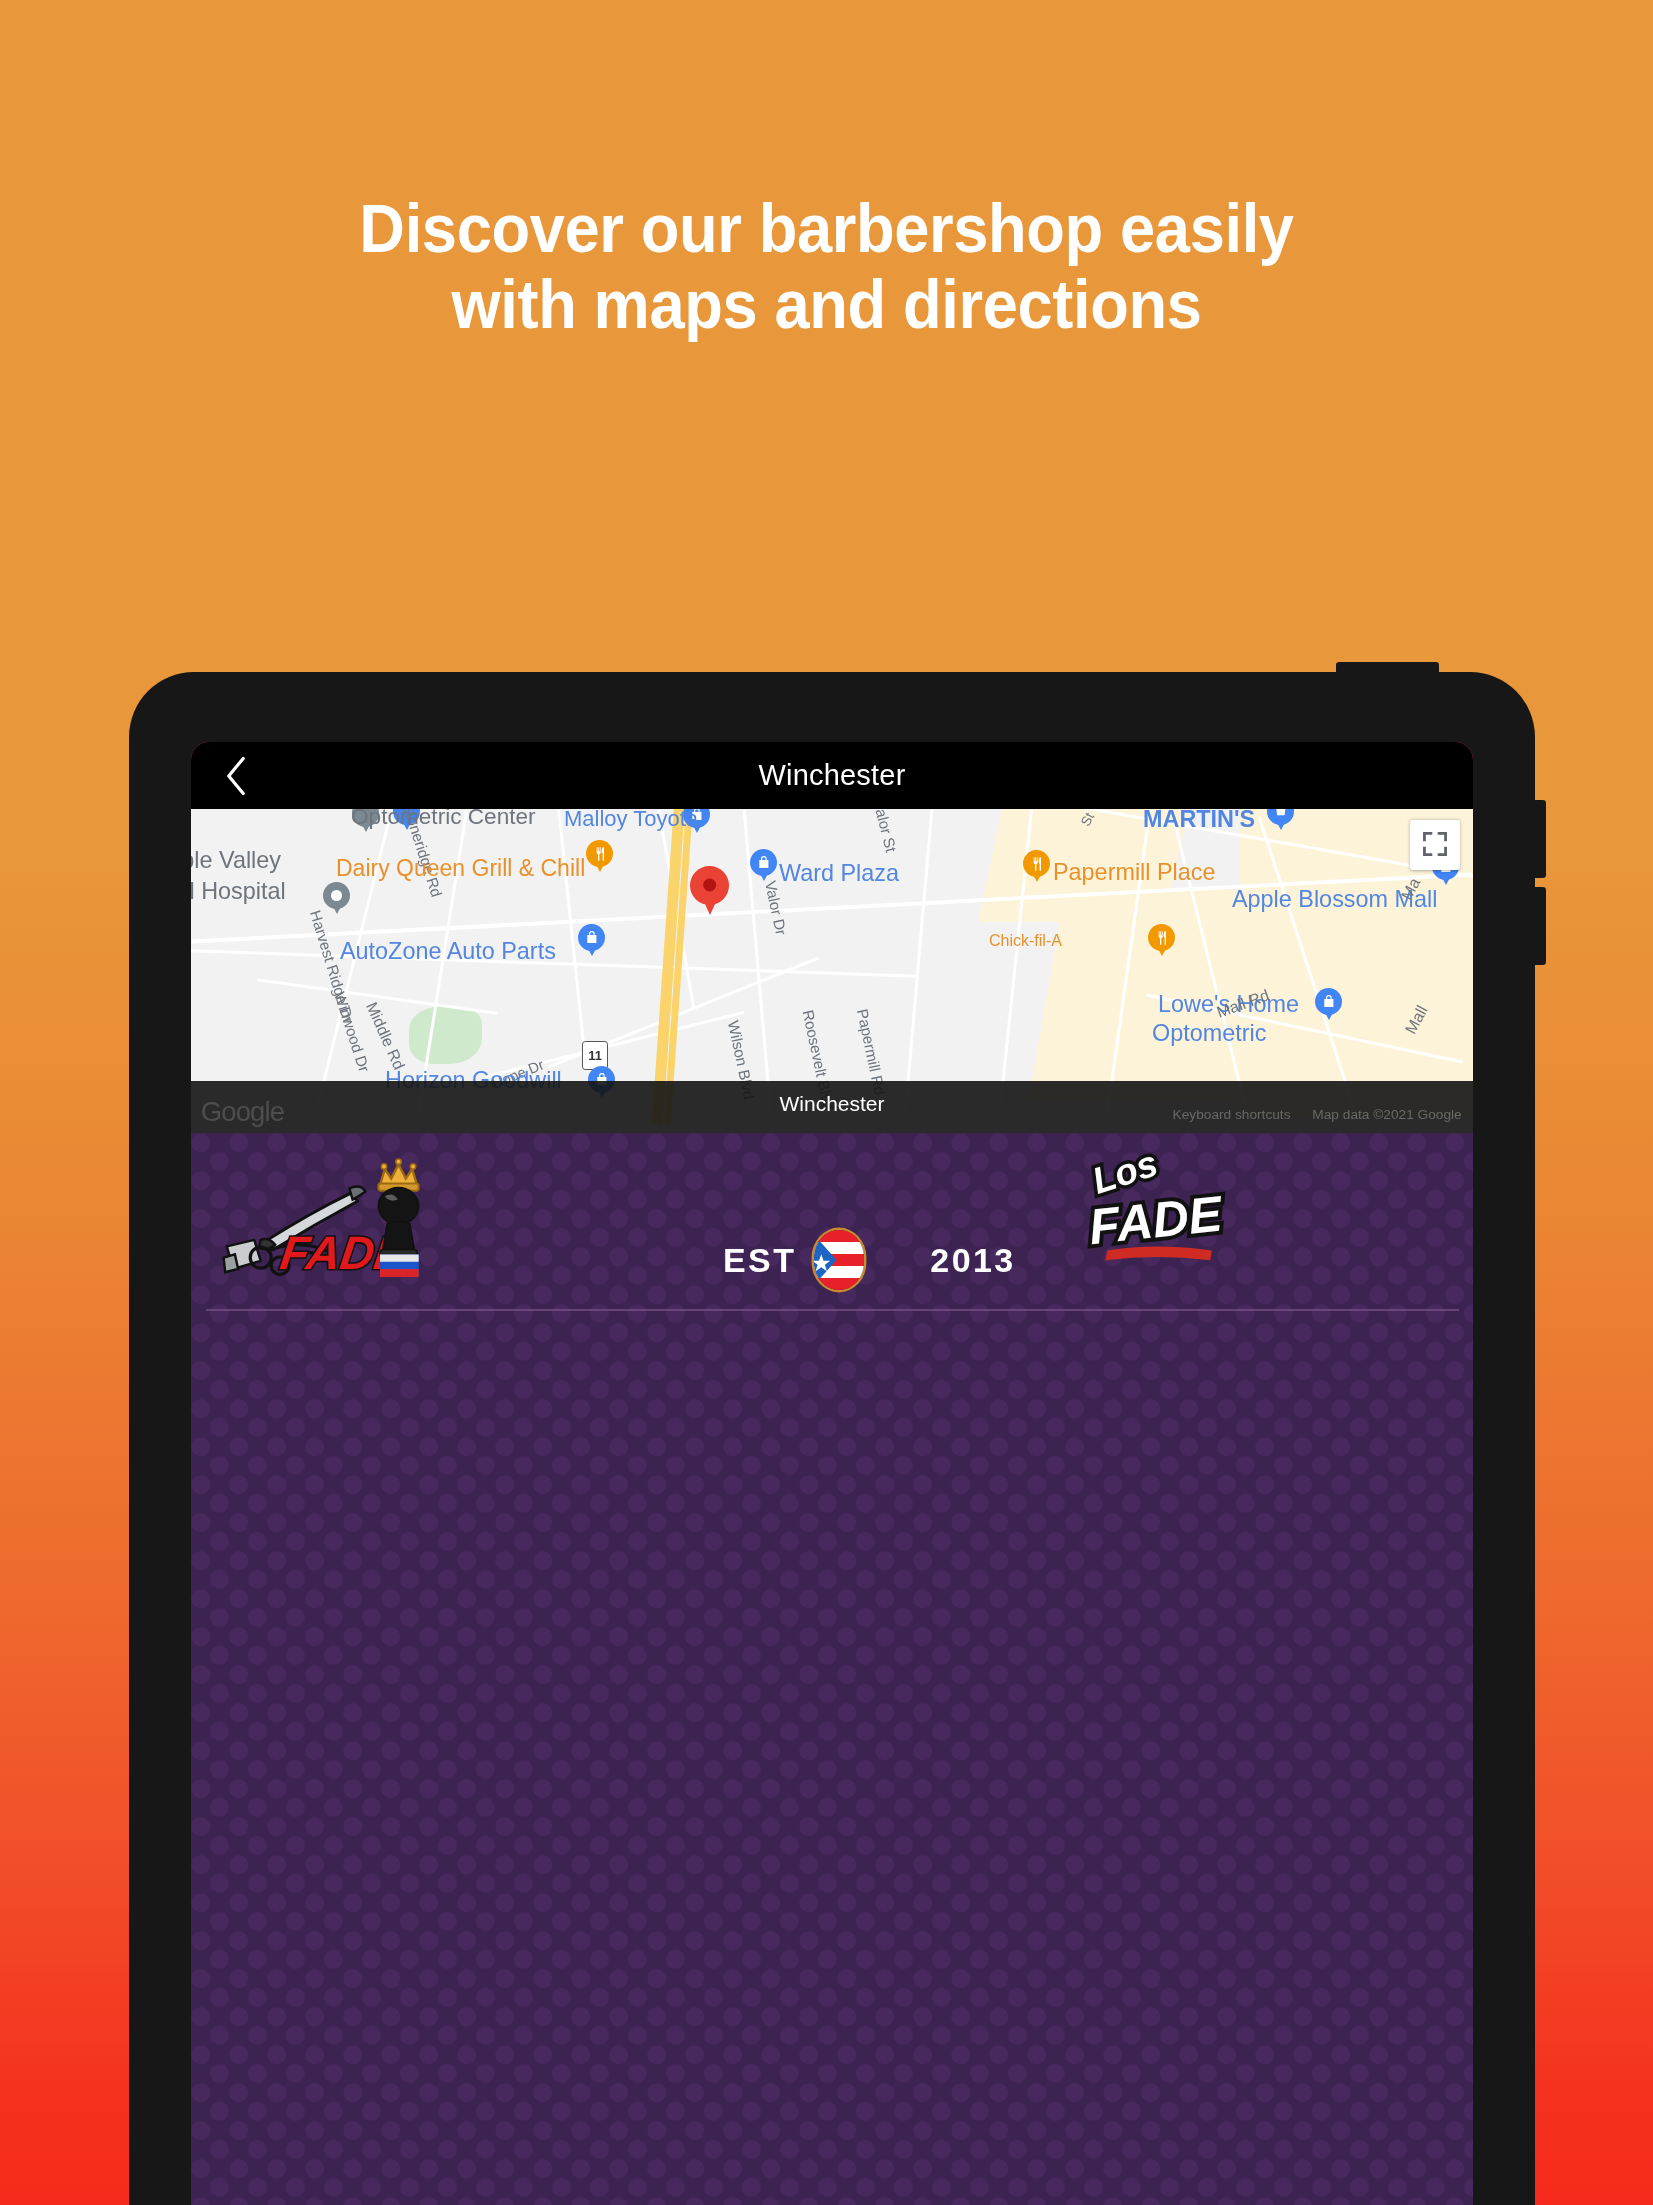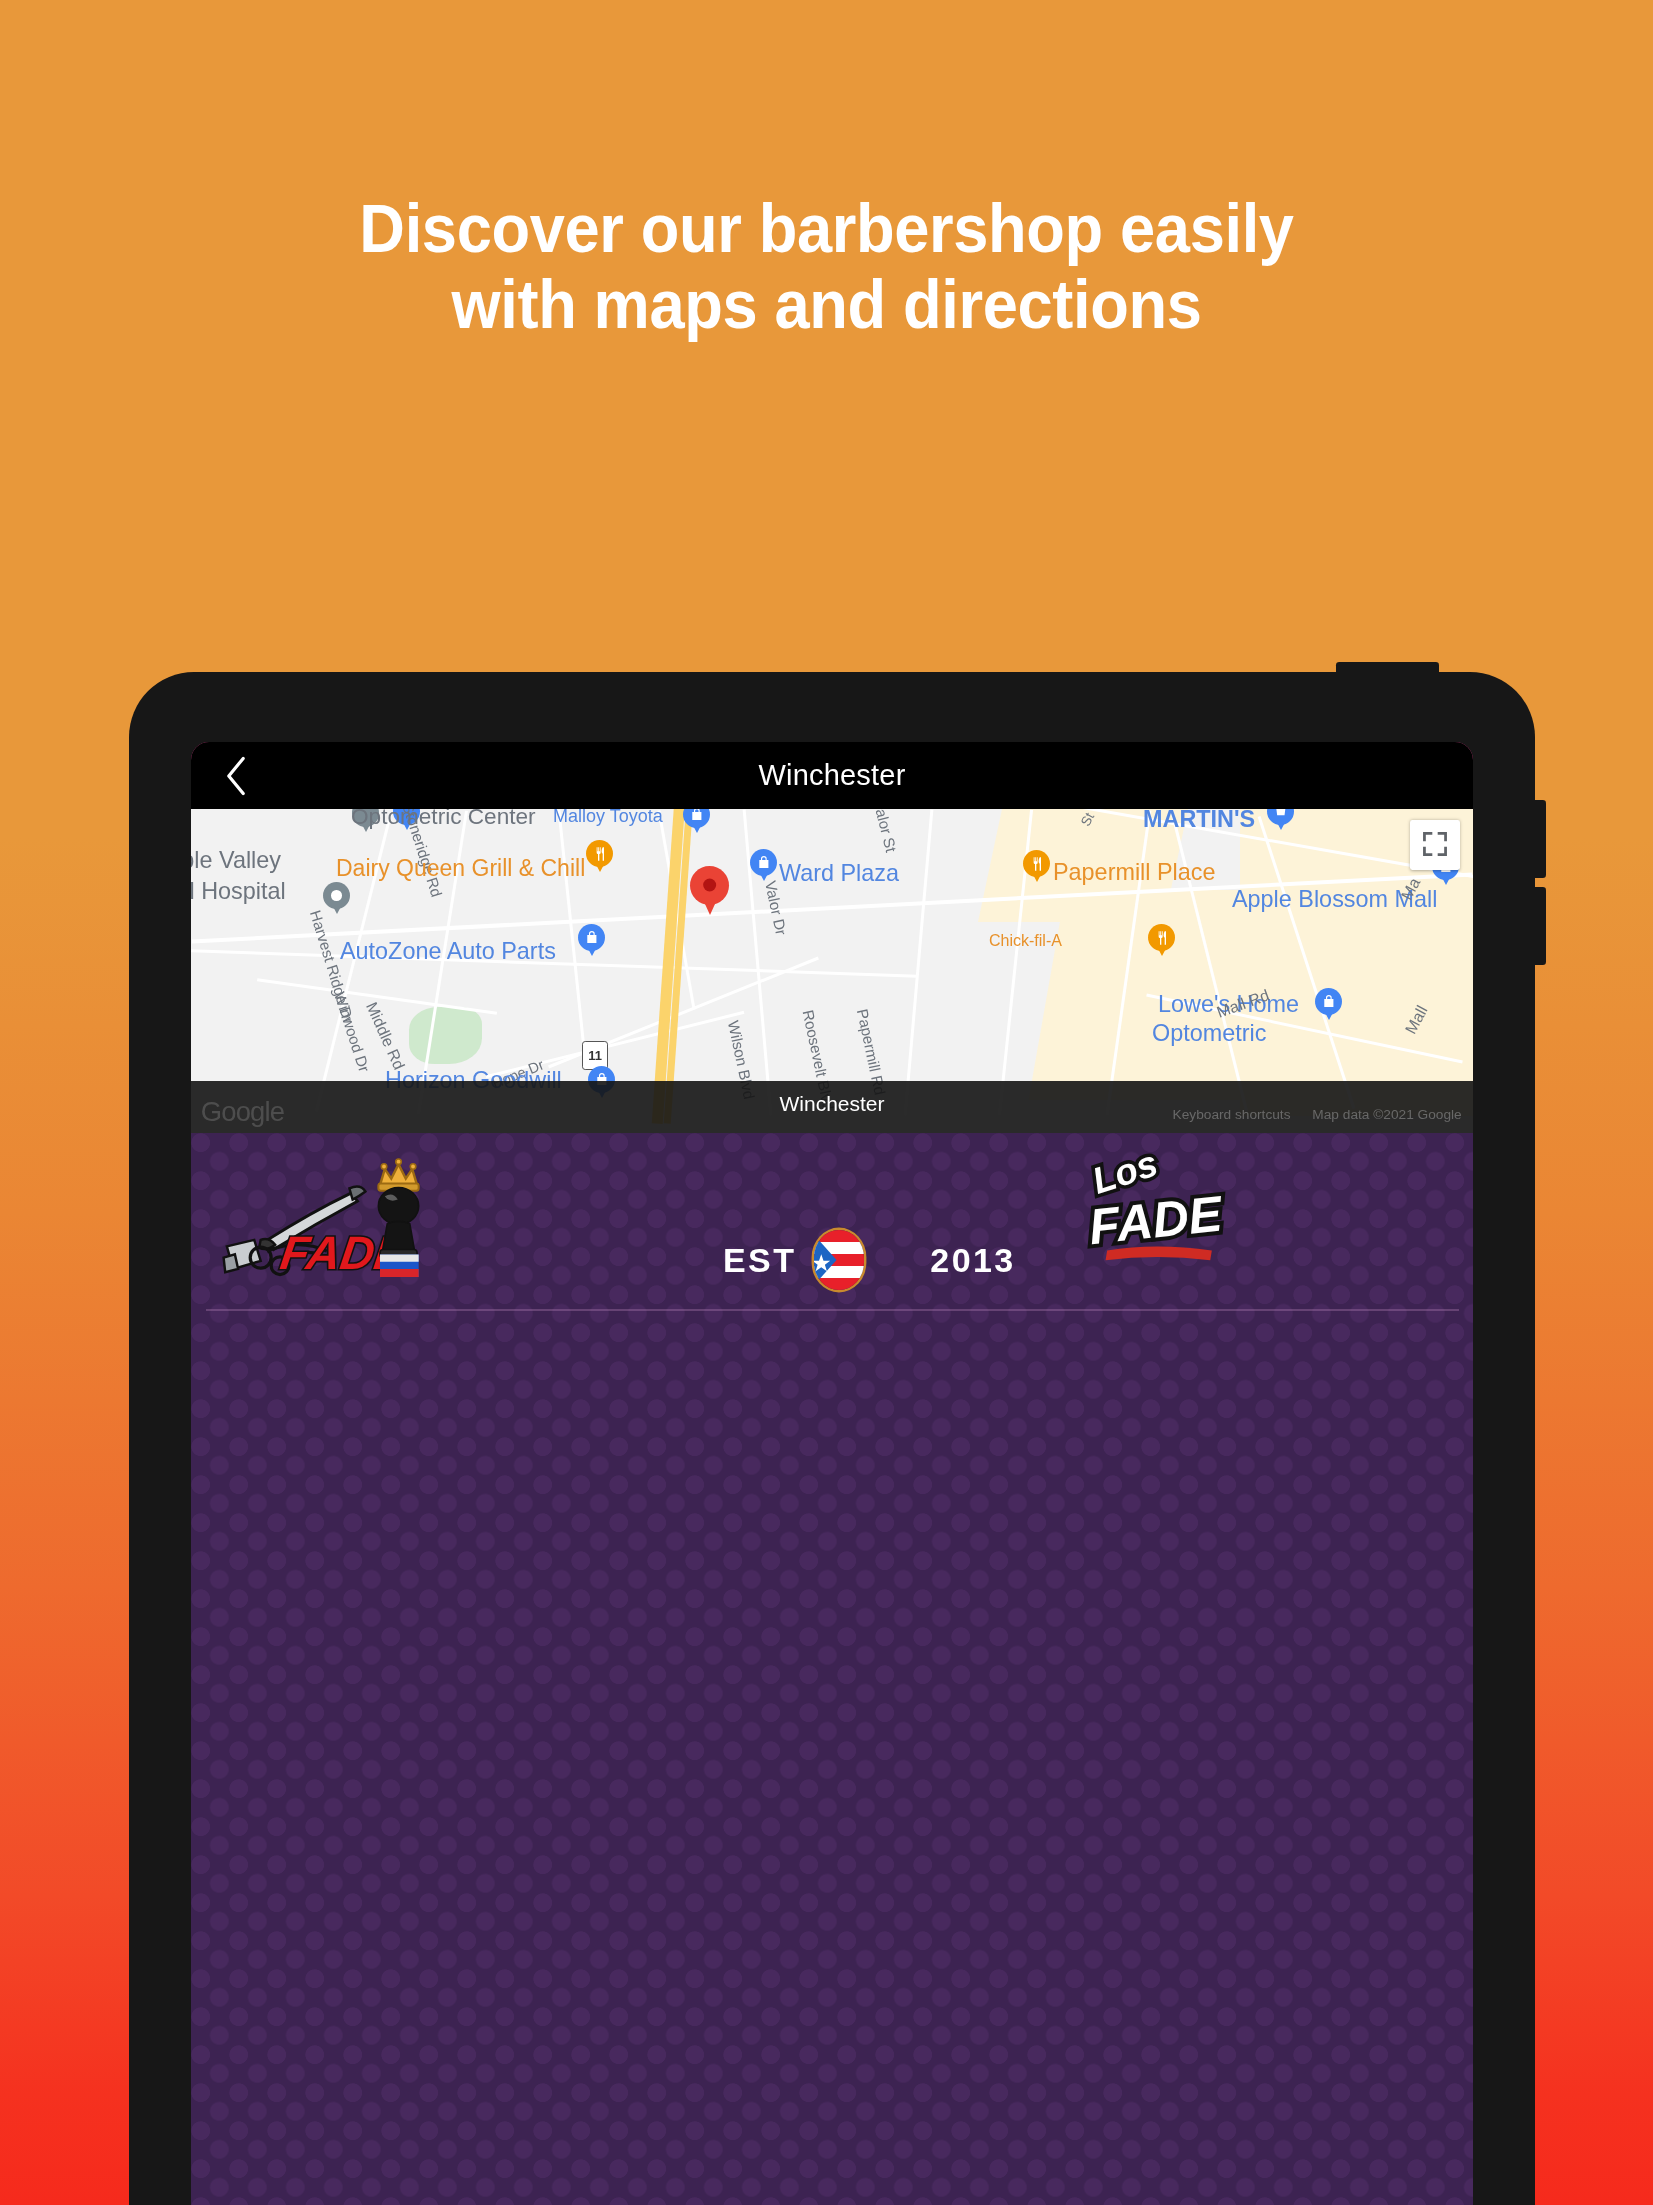--- a/index.html
+++ b/index.html
@@ -333,21 +333,21 @@
         </div>
 
         <div class="pin-red" style="left:499px;top:57px;">
           <div class="tail"></div>
           <div class="bulb">
               <div class="dot"></div>
             </div>
         </div>
 
         <div class="mlabel grey" style="left:160px;top:-4.8px;font-size:22.6px;">Optometric Center</div>
-        <div class="mlabel blue" style="left:362px;top:-3.2px;font-size:18px;">Malloy Toyota</div>
+        <div class="mlabel blue" style="left:373px;top:-3.2px;font-size:22px;">Malloy Toyota</div>
         <div class="mlabel blue" style="left:952px;top:-3.2px;font-size:23.4px;font-weight:bold;">MARTIN'S</div>
         <div class="mlabel grey" style="left:890px;top:3.2px;font-size:13.7px;transform:rotate(-62deg);">St</div>
         <div class="mlabel grey" style="left:667px;top:8px;font-size:15.3px;transform:rotate(76deg);">Valor St</div>
 
         <div class="mlabel grey" style="left:-9.7px;top:38px;font-size:23.4px;">ple Valley</div>
         <div class="mlabel grey" style="left:-14.5px;top:69px;font-size:23.4px;">al Hospital</div>
         <div class="mlabel grey" style="left:182px;top:32px;font-size:15.3px;transform:rotate(72deg);">Stoneridge Rd</div>
         <div class="mlabel orange" style="left:145px;top:46px;font-size:23px;">Dairy Queen Grill &amp; Chill</div>
         <div class="mlabel blue" style="left:588px;top:51px;font-size:23.4px;">Ward Plaza</div>
         <div class="mlabel orange" style="left:862px;top:50px;font-size:23.4px;">Papermill Place</div>

